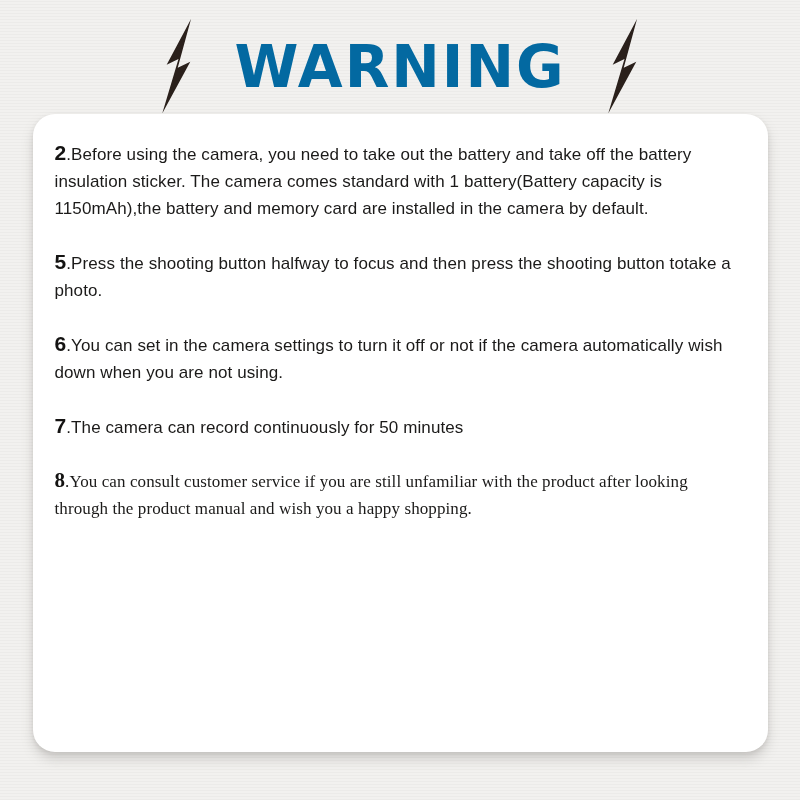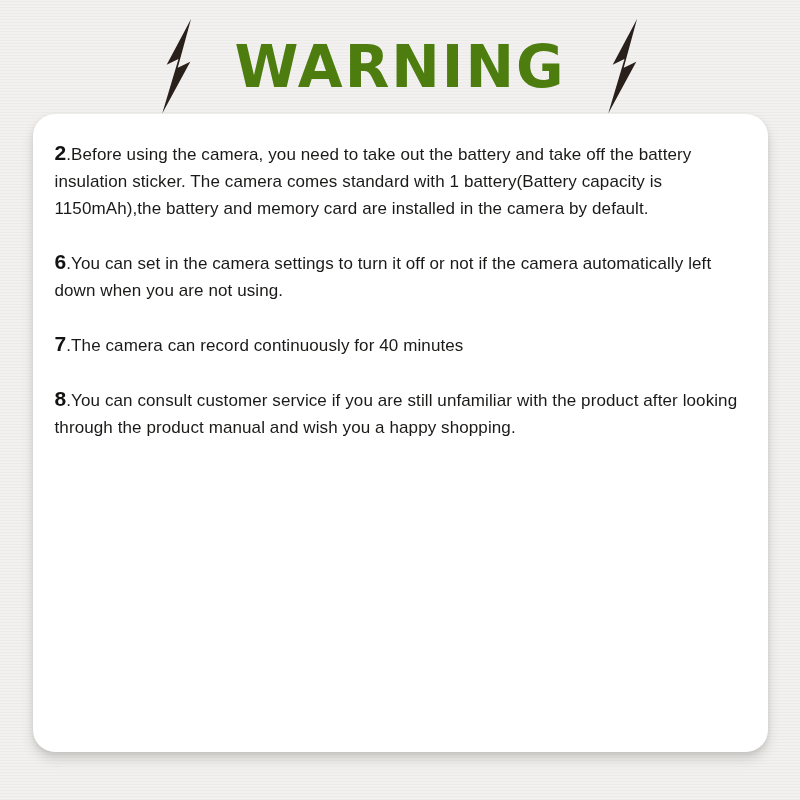--- a/index.html
+++ b/index.html
@@ -20,41 +20,41 @@
     justify-content: center;
     gap: 34px;
     padding-top: 24px;
     height: 110px;
   }
   .title {
     font-family: "DejaVu Sans", "Liberation Sans", sans-serif;
     font-weight: bold;
     font-size: 58px;
     letter-spacing: 2px;
-    color: #4d7c0f;
+    color: #0369a1;
     line-height: 1;
   }
   .bolt { display: block; }
   .card {
     width: 735px;
     margin: 4px auto 0 auto;
     min-height: 638px;
     background: #ffffff;
     border-radius: 22px;
     box-shadow: 0 7px 12px rgba(120,115,110,0.28), 0 2px 4px rgba(120,115,110,0.15);
     padding: 25px 24px 20px 22px;
   }
   .warn {
     font-size: 17px;
     line-height: 27px;
     color: #1b1a19;
     margin-bottom: 26px;
     letter-spacing: 0.1px;
   }
-  .warn:last-child { margin-bottom: 14px; }
+  .warn:last-child { margin-bottom: 14px; font-family: Liberation Serif, serif; }
   .warn .num {
     font-size: 21px;
     font-weight: 600;
     color: #141312;
   }
 </style>
 </head>
 <body>
 
 <div class="page">
@@ -71,21 +71,22 @@
     </svg>
   </div>
 
   <div class="card">
 
 
     <p class="warn"><span class="num">2</span><span>.Before using the camera, you need to take out the battery and take off the battery insulation sticker. The camera comes standard with 1 battery(Battery capacity is 1150mAh),the battery and memory card are installed in the camera by default.</span></p>
 
 
 
+    <p class="warn"><span class="num">5</span><span>.Press the shooting button halfway to focus and then press the shooting button totake a photo.</span></p>
 
-    <p class="warn"><span class="num">6</span><span>.You can set in the camera settings to turn it off or not if the camera automatically left down when you are not using.</span></p>
+    <p class="warn"><span class="num">6</span><span>.You can set in the camera settings to turn it off or not if the camera automatically wish down when you are not using.</span></p>
 
-    <p class="warn"><span class="num">7</span><span>.The camera can record continuously for 40 minutes</span></p>
+    <p class="warn"><span class="num">7</span><span>.The camera can record continuously for 50 minutes</span></p>
 
     <p class="warn"><span class="num">8</span><span>.You can consult customer service if you are still unfamiliar with the product after looking through the product manual and wish you a happy shopping.</span></p>
 
   </div>
 </div>
 
 </body></html>

